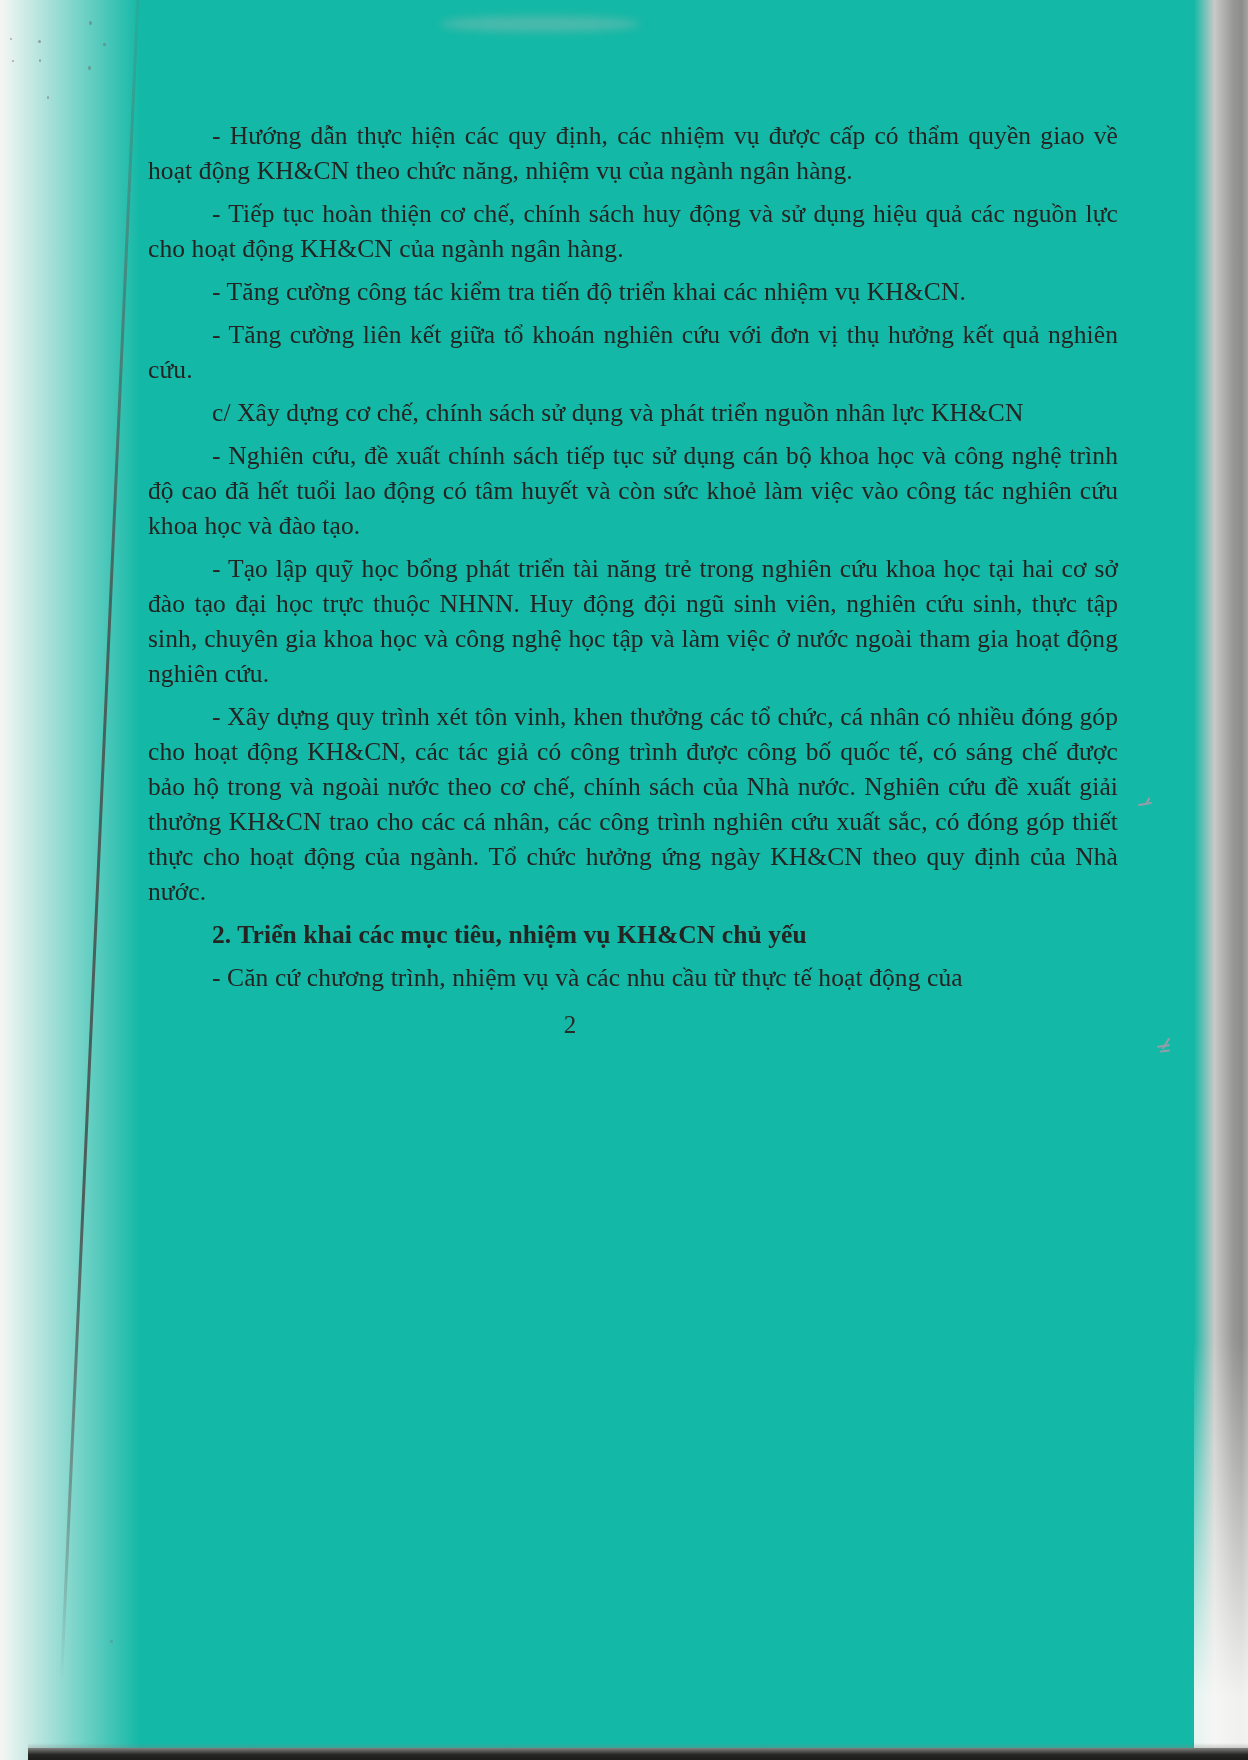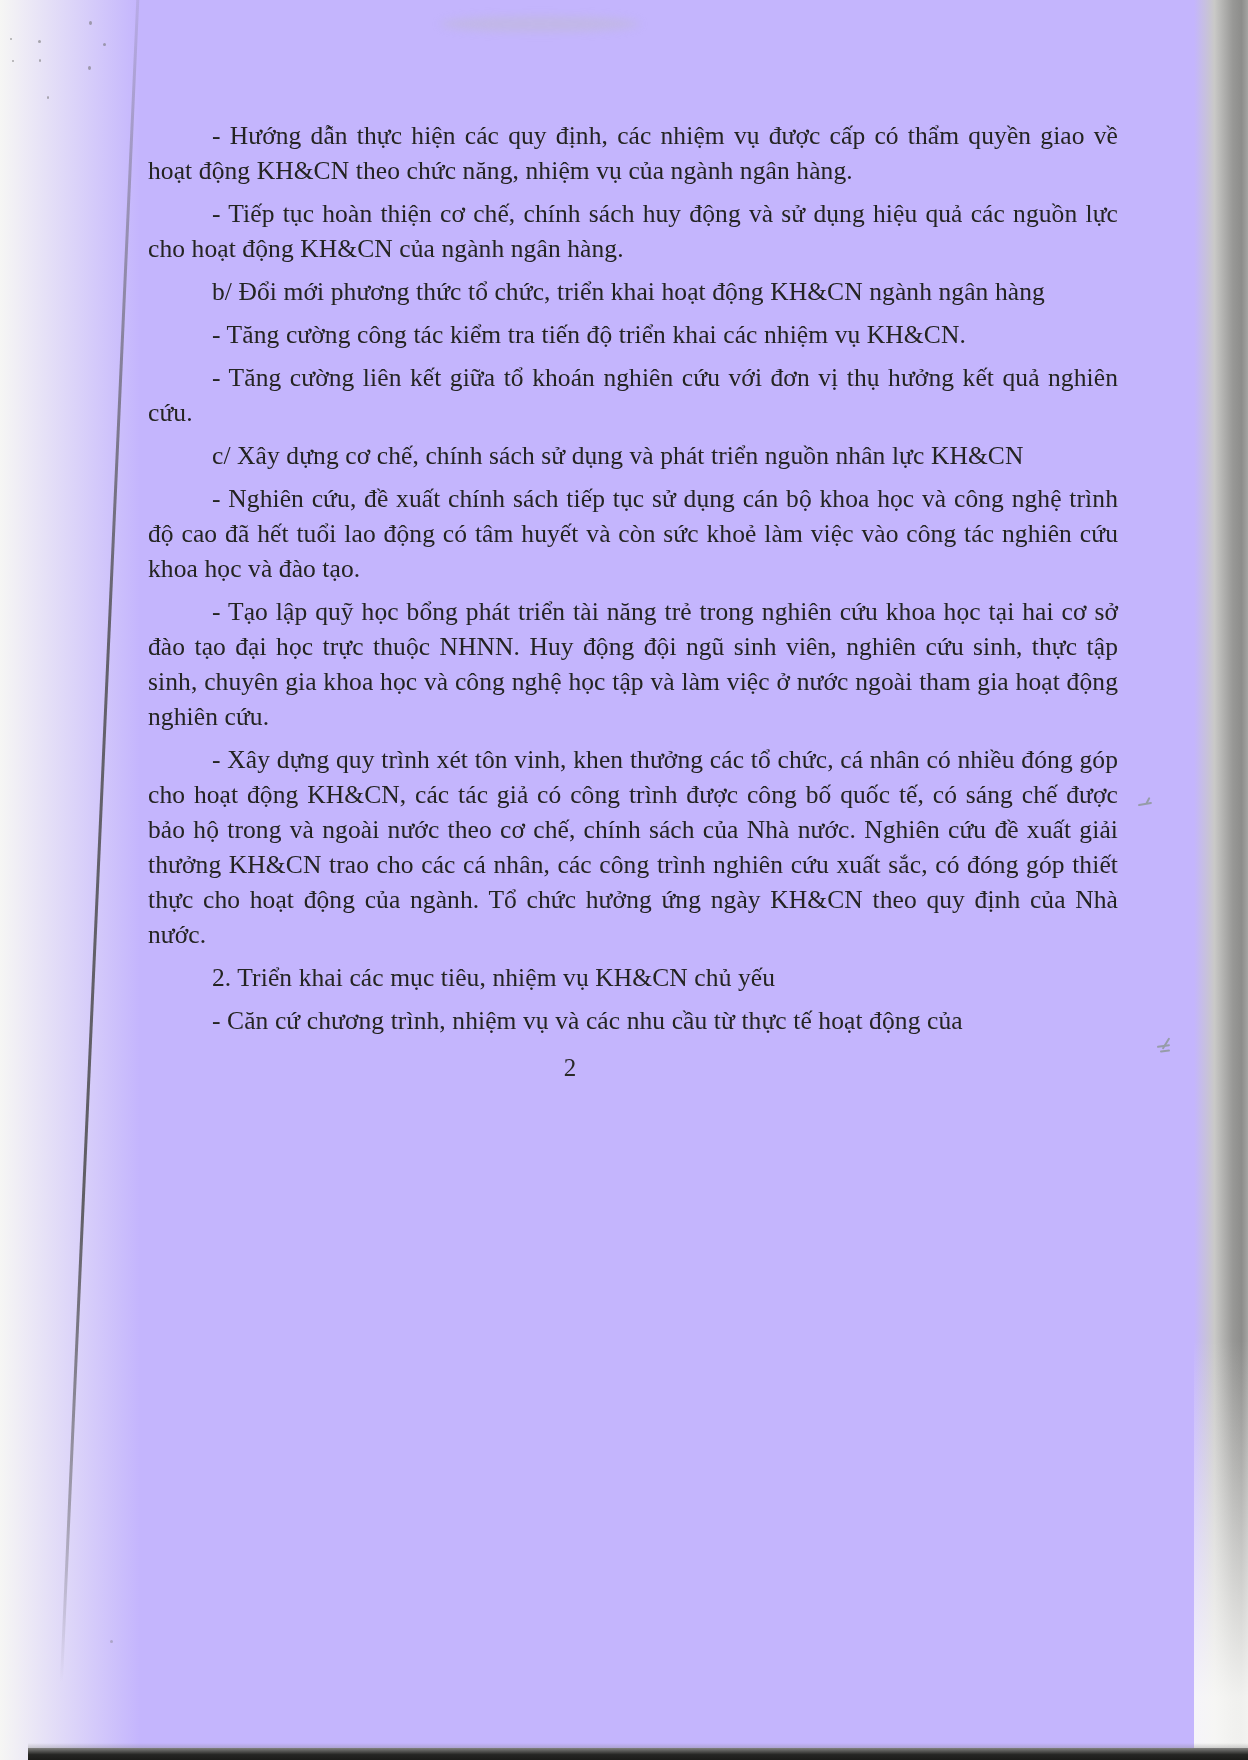--- a/index.html
+++ b/index.html
@@ -1,19 +1,19 @@
 <!DOCTYPE html>
 <html><head>
 <meta charset="utf-8">
 <style>
   html,body{margin:0;padding:0;background:#e8e8e6;}
   .scan{
     position:relative;
     width:1248px;height:1760px;
-    background:#c4b5fd;
+    background:#14b8a6;
     overflow:hidden;
     font-family:"Liberation Serif","DejaVu Serif",serif;
   }
   
   .left-strip{
     position:absolute;left:0;top:0;width:140px;height:100%;
     background:linear-gradient(to right,#f6f6f4,rgba(246,246,244,0));
   }
   
   .edge-line{
@@ -63,21 +63,21 @@
   .pencil{position:absolute;}
   .pencil .s{position:absolute;background:#969ca8;border-radius:1px;}
   .content{
     position:absolute;left:148px;top:118px;width:970px;
     color:#242422;
     font-size:25.5px;line-height:35px;
     text-align:justify;
     letter-spacing:.1px;
   }
   .content p{margin:0 0 8px;text-indent:64px;}
-  .content p.heading{font-weight:normal;}
+  .content p.heading{font-weight:bold;}
   .page-num{
     margin-top:12px;
     text-align:center;
     padding-right:126px;
     font-size:25px;color:#2a2a28;
   }
 </style>
 </head>
 <body>
 
@@ -105,21 +105,20 @@
   <div class="pencil" style="left:1156px;top:1036px;width:22px;height:20px;">
     <div class="s" style="left:9px;top:1px;width:2px;height:13px;transform:rotate(32deg);"></div>
     <div class="s" style="left:1px;top:9px;width:13px;height:2px;transform:rotate(-8deg);"></div>
     <div class="s" style="left:4px;top:14px;width:10px;height:2px;transform:rotate(-6deg);"></div>
   </div>
 
   <div class="content">
 
   <p class="item">- Hướng dẫn thực hiện các quy định, các nhiệm vụ được cấp có thẩm quyền giao về hoạt động KH&amp;CN theo chức năng, nhiệm vụ của ngành ngân hàng.</p>
       <p class="item">- Tiếp tục hoàn thiện cơ chế, chính sách huy động và sử dụng hiệu quả các nguồn lực cho hoạt động KH&amp;CN của ngành ngân hàng.</p>
-      <p class="item">b/ Đổi mới phương thức tổ chức, triển khai hoạt động KH&amp;CN ngành ngân hàng</p>
       <p class="item">- Tăng cường công tác kiểm tra tiến độ triển khai các nhiệm vụ KH&amp;CN.</p>
       <p class="item">- Tăng cường liên kết giữa tổ khoán nghiên cứu với đơn vị thụ hưởng kết quả nghiên cứu.</p>
       <p class="item">c/ Xây dựng cơ chế, chính sách sử dụng và phát triển nguồn nhân lực KH&amp;CN</p>
       <p class="item">- Nghiên cứu, đề xuất chính sách tiếp tục sử dụng cán bộ khoa học và công nghệ trình độ cao đã hết tuổi lao động có tâm huyết và còn sức khoẻ làm việc vào công tác nghiên cứu khoa học và đào tạo.</p>
       <p class="item">- Tạo lập quỹ học bổng phát triển tài năng trẻ trong nghiên cứu khoa học tại hai cơ sở đào tạo đại học trực thuộc NHNN. Huy động đội ngũ sinh viên, nghiên cứu sinh, thực tập sinh, chuyên gia khoa học và công nghệ học tập và làm việc ở nước ngoài tham gia hoạt động nghiên cứu.</p>
       <p class="item">- Xây dựng quy trình xét tôn vinh, khen thưởng các tổ chức, cá nhân có nhiều đóng góp cho hoạt động KH&amp;CN, các tác giả có công trình được công bố quốc tế, có sáng chế được bảo hộ trong và ngoài nước theo cơ chế, chính sách của Nhà nước. Nghiên cứu đề xuất giải thưởng KH&amp;CN trao cho các cá nhân, các công trình nghiên cứu xuất sắc, có đóng góp thiết thực cho hoạt động của ngành. Tổ chức hưởng ứng ngày KH&amp;CN theo quy định của Nhà nước.</p>
       <p class="heading">2. Triển khai các mục tiêu, nhiệm vụ KH&amp;CN chủ yếu</p>
       <p class="item">- Căn cứ chương trình, nhiệm vụ và các nhu cầu từ thực tế hoạt động của</p>
       <div class="page-num">2</div>
     </div>

